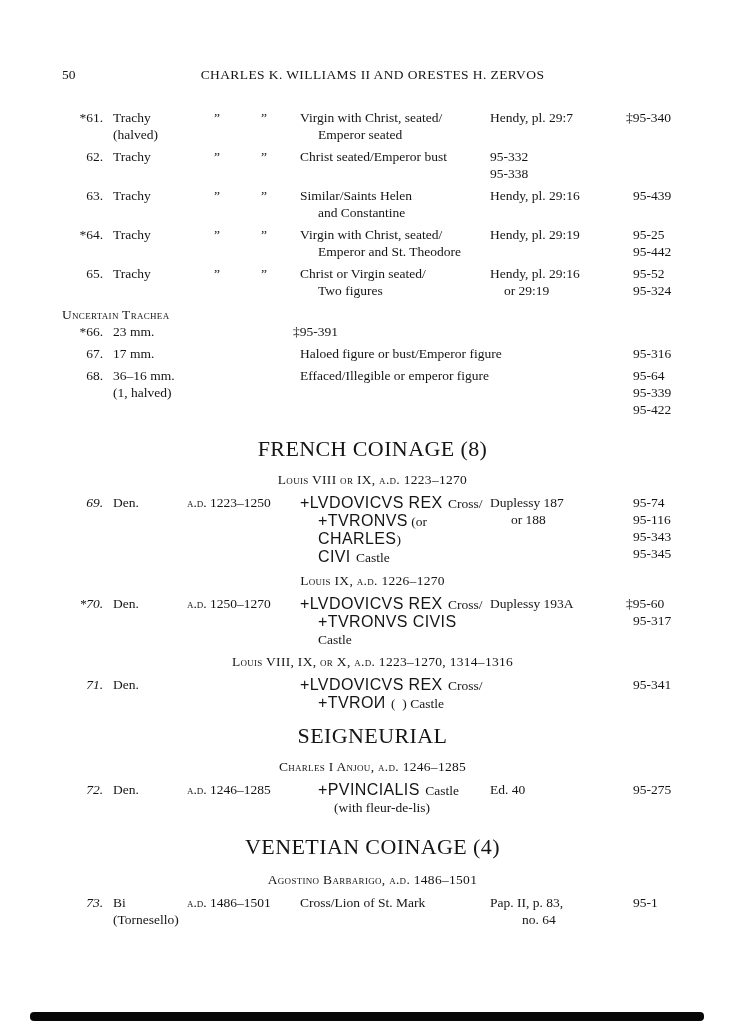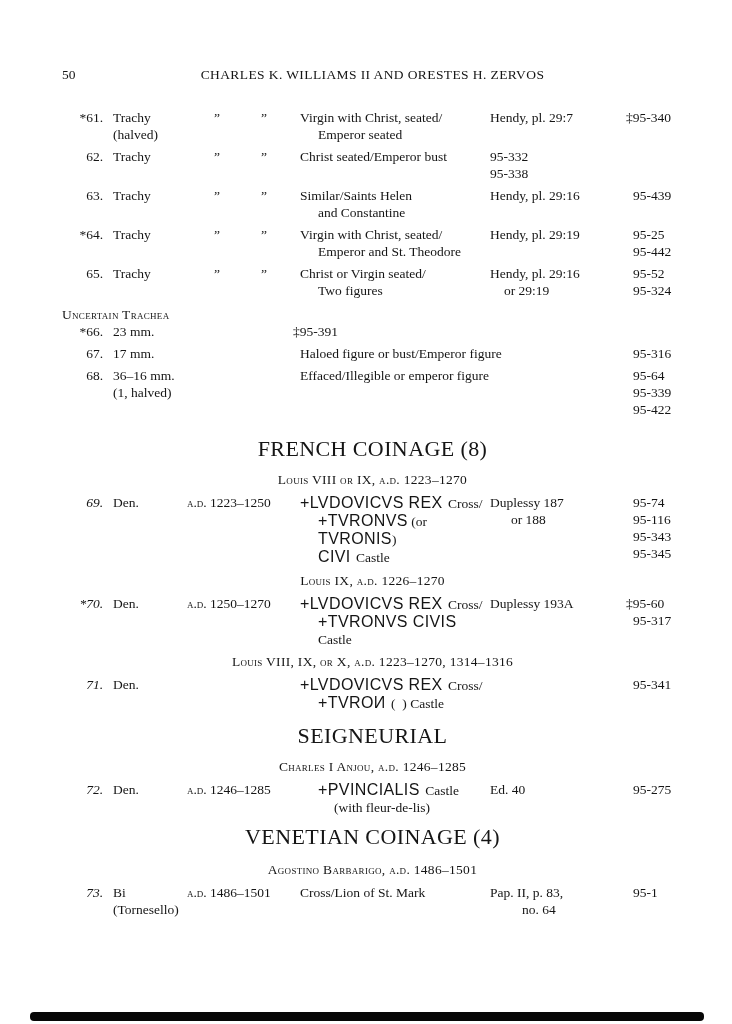--- a/index.html
+++ b/index.html
@@ -29,21 +29,21 @@
   .leg{font-family:"Liberation Sans","DejaVu Sans",sans-serif;font-size:16px;letter-spacing:.4px;}
   .al{margin-left:2px;}
 
   .h-sc{font-variant:small-caps;text-align:left;letter-spacing:.3px;margin:7px 0 0;}
   .h-sub{font-variant:small-caps;text-align:center;letter-spacing:.3px;margin:0 0 6px;}
   .mt6{margin-top:6px;}
   .mt9{margin-top:4px;}
   .h-caps{font-size:22px;line-height:18px;text-align:center;letter-spacing:.4px;}
   .h-french{margin:22px 0 13px;}
   .h-seign{margin:15px 0 13px;}
-  .h-venet{margin:12px 0 15px;}
+  .h-venet{margin:22px 0 15px;}
 
   .scan-bar{position:absolute;left:30px;right:28px;bottom:3px;height:9px;background:#070707;border-radius:4px;}
 </style>
 </head>
 <body>
 
 <div class="content">
 
   <header>
     <span class="page-num">50</span>
@@ -206,21 +206,21 @@
   <div class="row">
     <div class="c-no it">69.</div>
     <div class="c-denom">
       <div>Den.</div>
     </div>
     <div class="c-mid">
       <span class="sc">a.d. 1223–1250</span>
     </div>
     <div class="c-desc">
       <div><span class="leg">+LVDOVICVS REX</span><span class="al"> Cross/</span></div>
-      <div class="ind"><span class="leg">+TVRONVS</span><span> (or </span><span class="leg">TVRONIS</span><span>)</span></div>
+      <div class="ind"><span class="leg">+TVRONVS</span><span> (or </span><span class="leg">CHARLES</span><span>)</span></div>
       <div class="ind"><span class="leg">CIVI</span><span class="al"> Castle</span></div>
     </div>
     <div class="c-ref">
       <div>Duplessy 187</div>
       <div class="ri-md">or 188</div>
     </div>
     <div class="c-inv">
       <div>95-74</div>
       <div>95-116</div>
       <div>95-343</div>

